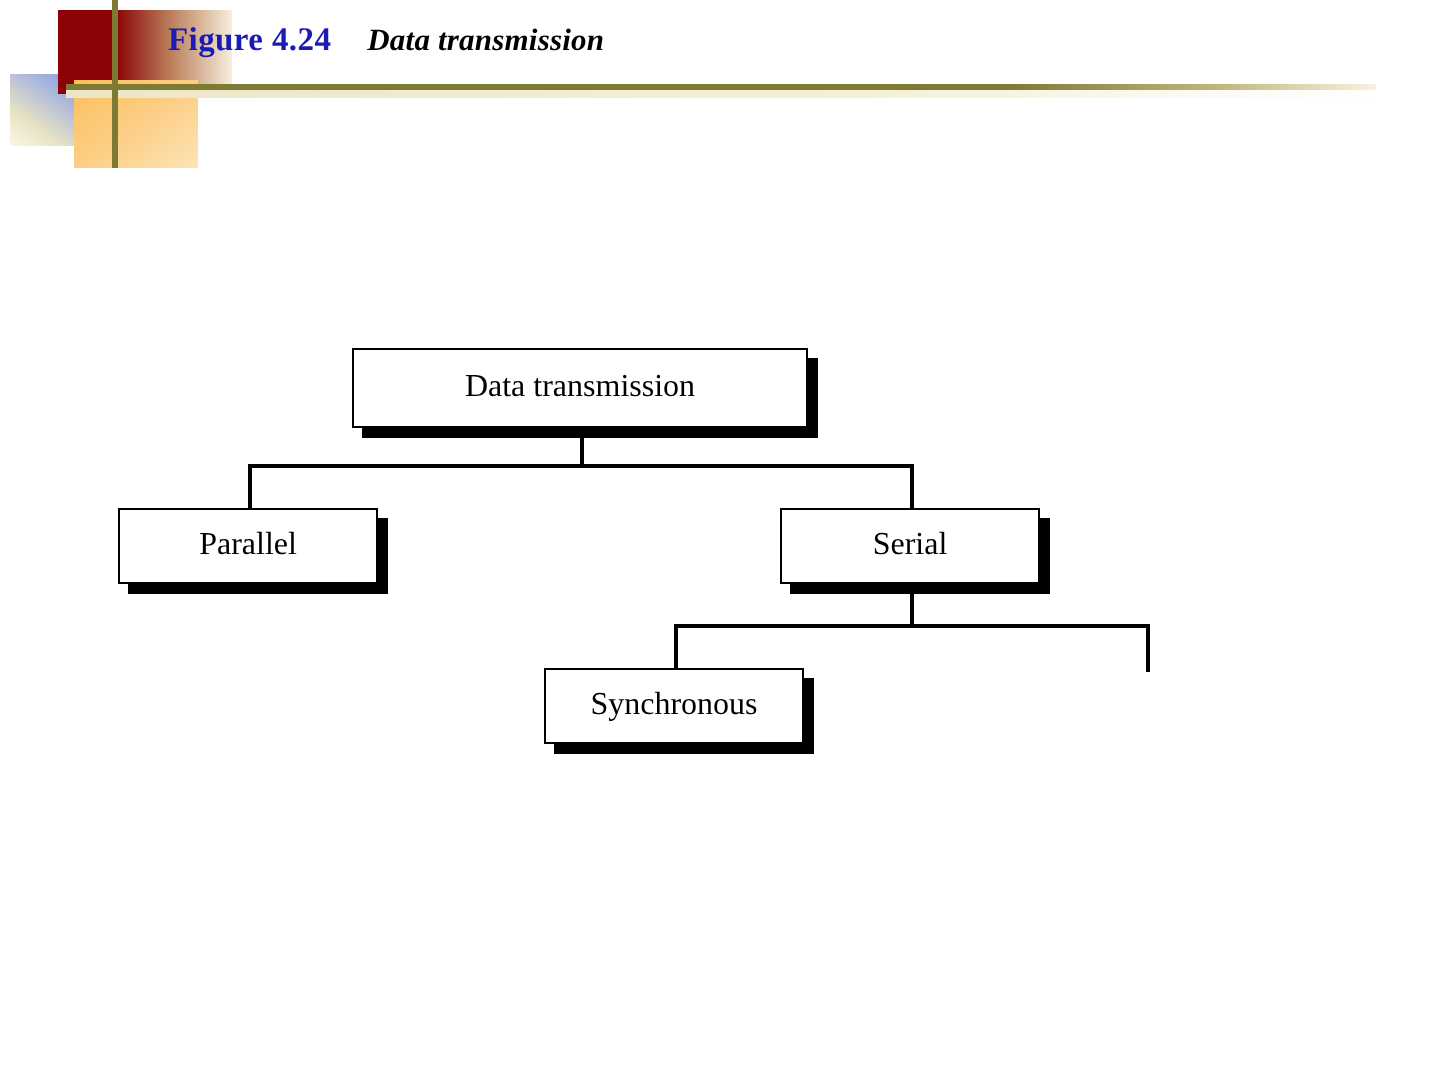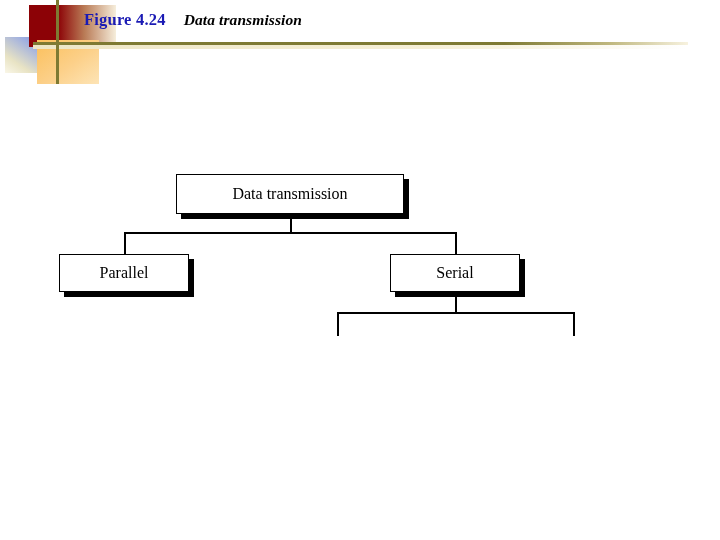--- a/index.html
+++ b/index.html
@@ -160,15 +160,18 @@
       <div class="edge" style="left: 573px; top: 312px; width: 2px; height: 24px;"></div>
       <div class="node" style="left: 176px; top: 174px; width: 228px; height: 40px;">
         <span class="node-label">Data transmission</span>
       </div>
       <div class="node" style="left: 59px; top: 254px; width: 130px; height: 38px;">
         <span class="node-label">Parallel</span>
       </div>
       <div class="node" style="left: 390px; top: 254px; width: 130px; height: 38px;">
         <span class="node-label">Serial</span>
       </div>
+      <div class="node" style="left: 272px; top: 334px; width: 130px; height: 38px;">
+        <span class="node-label">Synchronous</span>
+      </div>
     </div>
 
 </div>
 
 </body></html>

